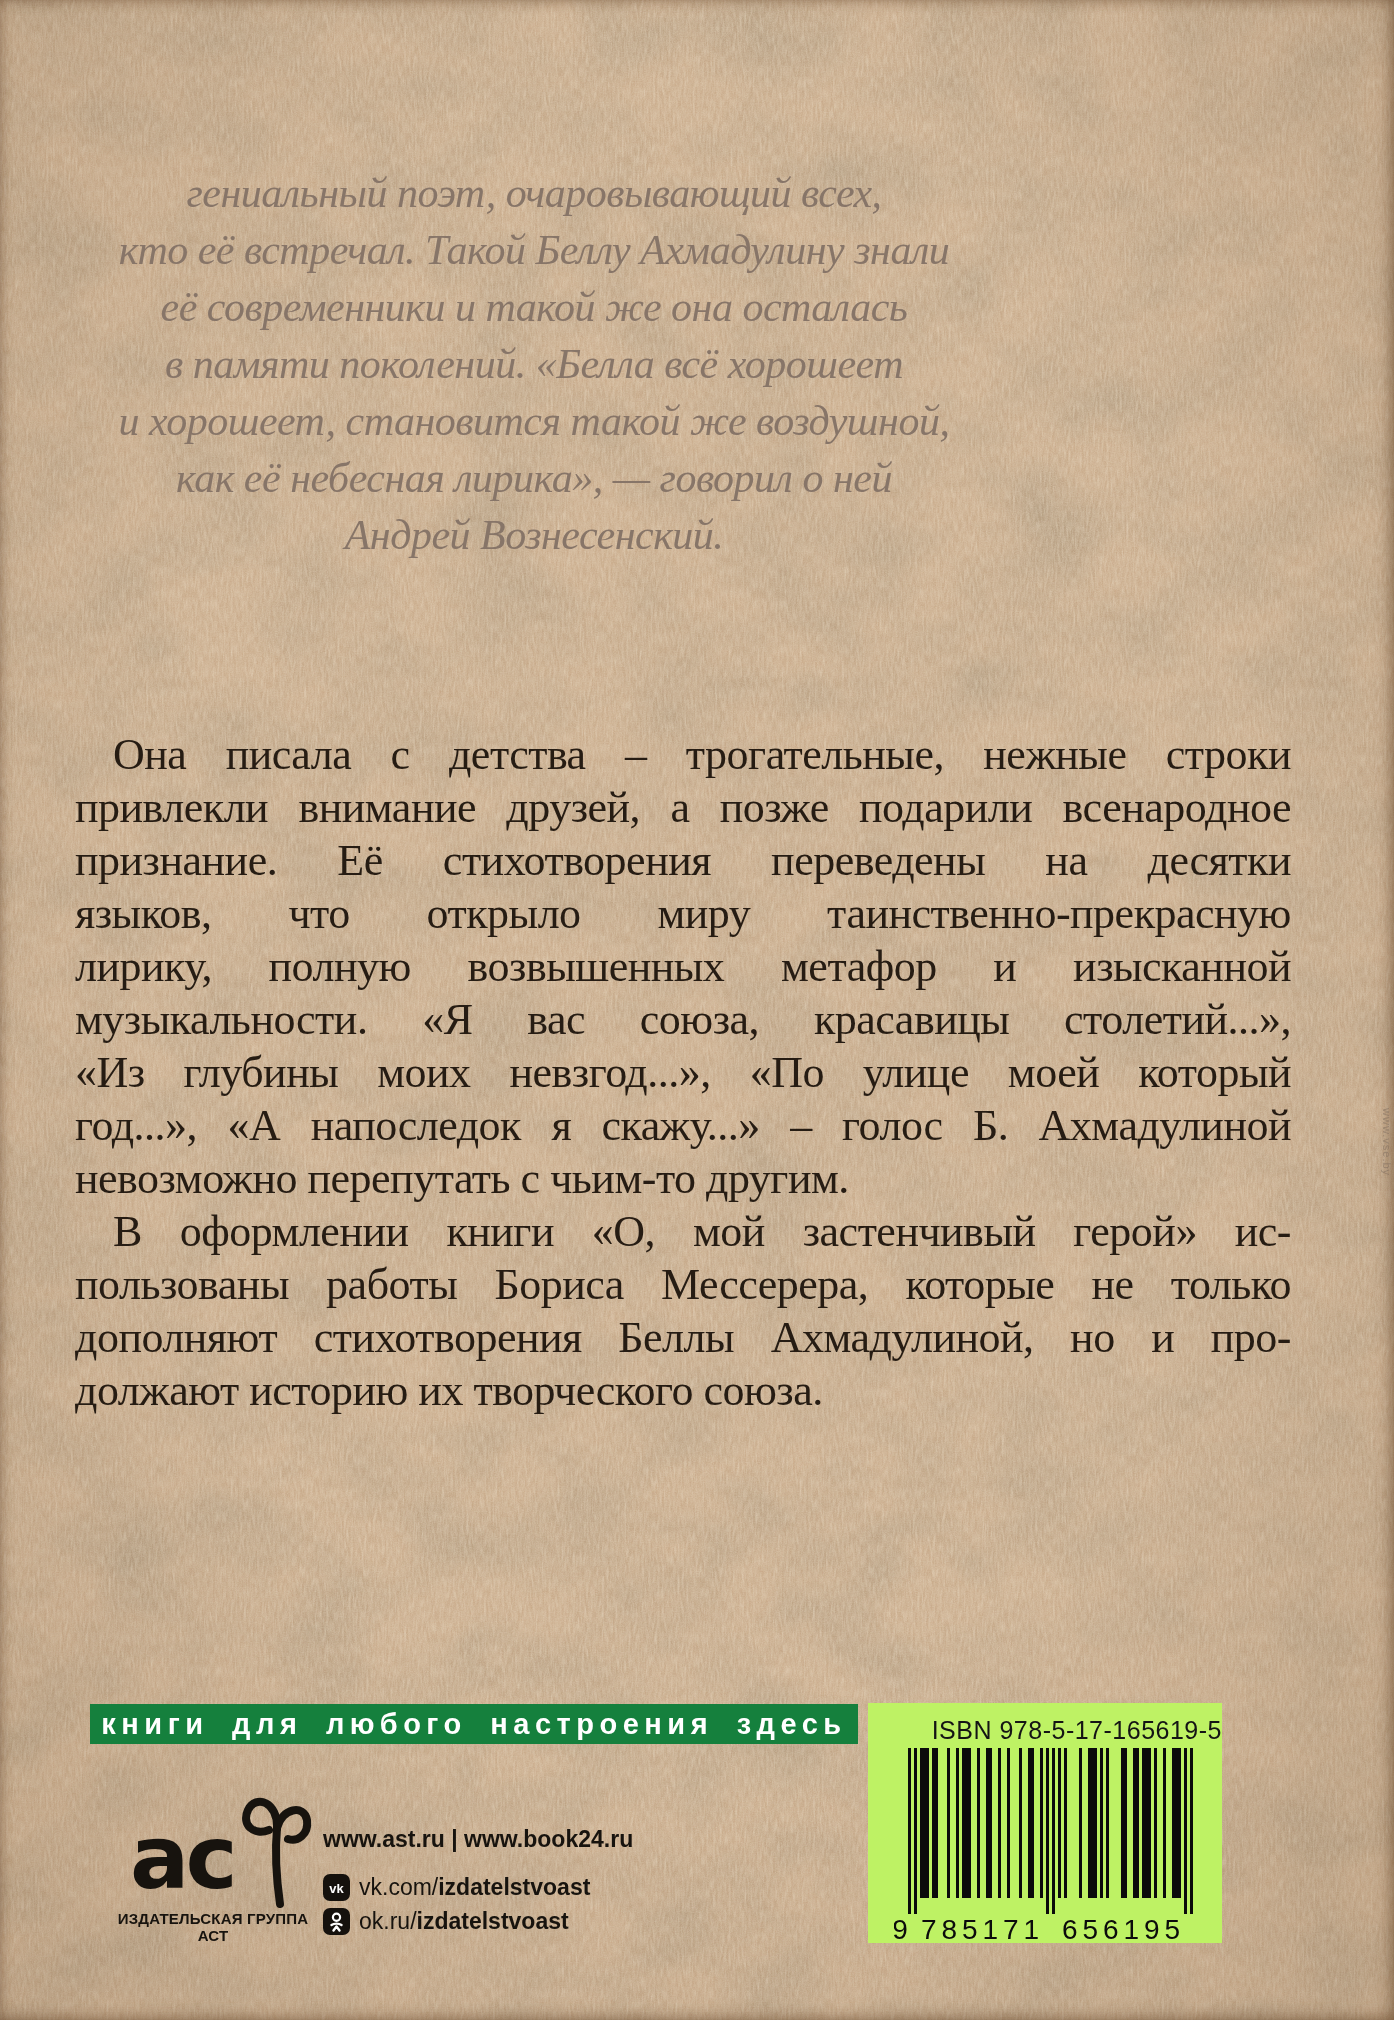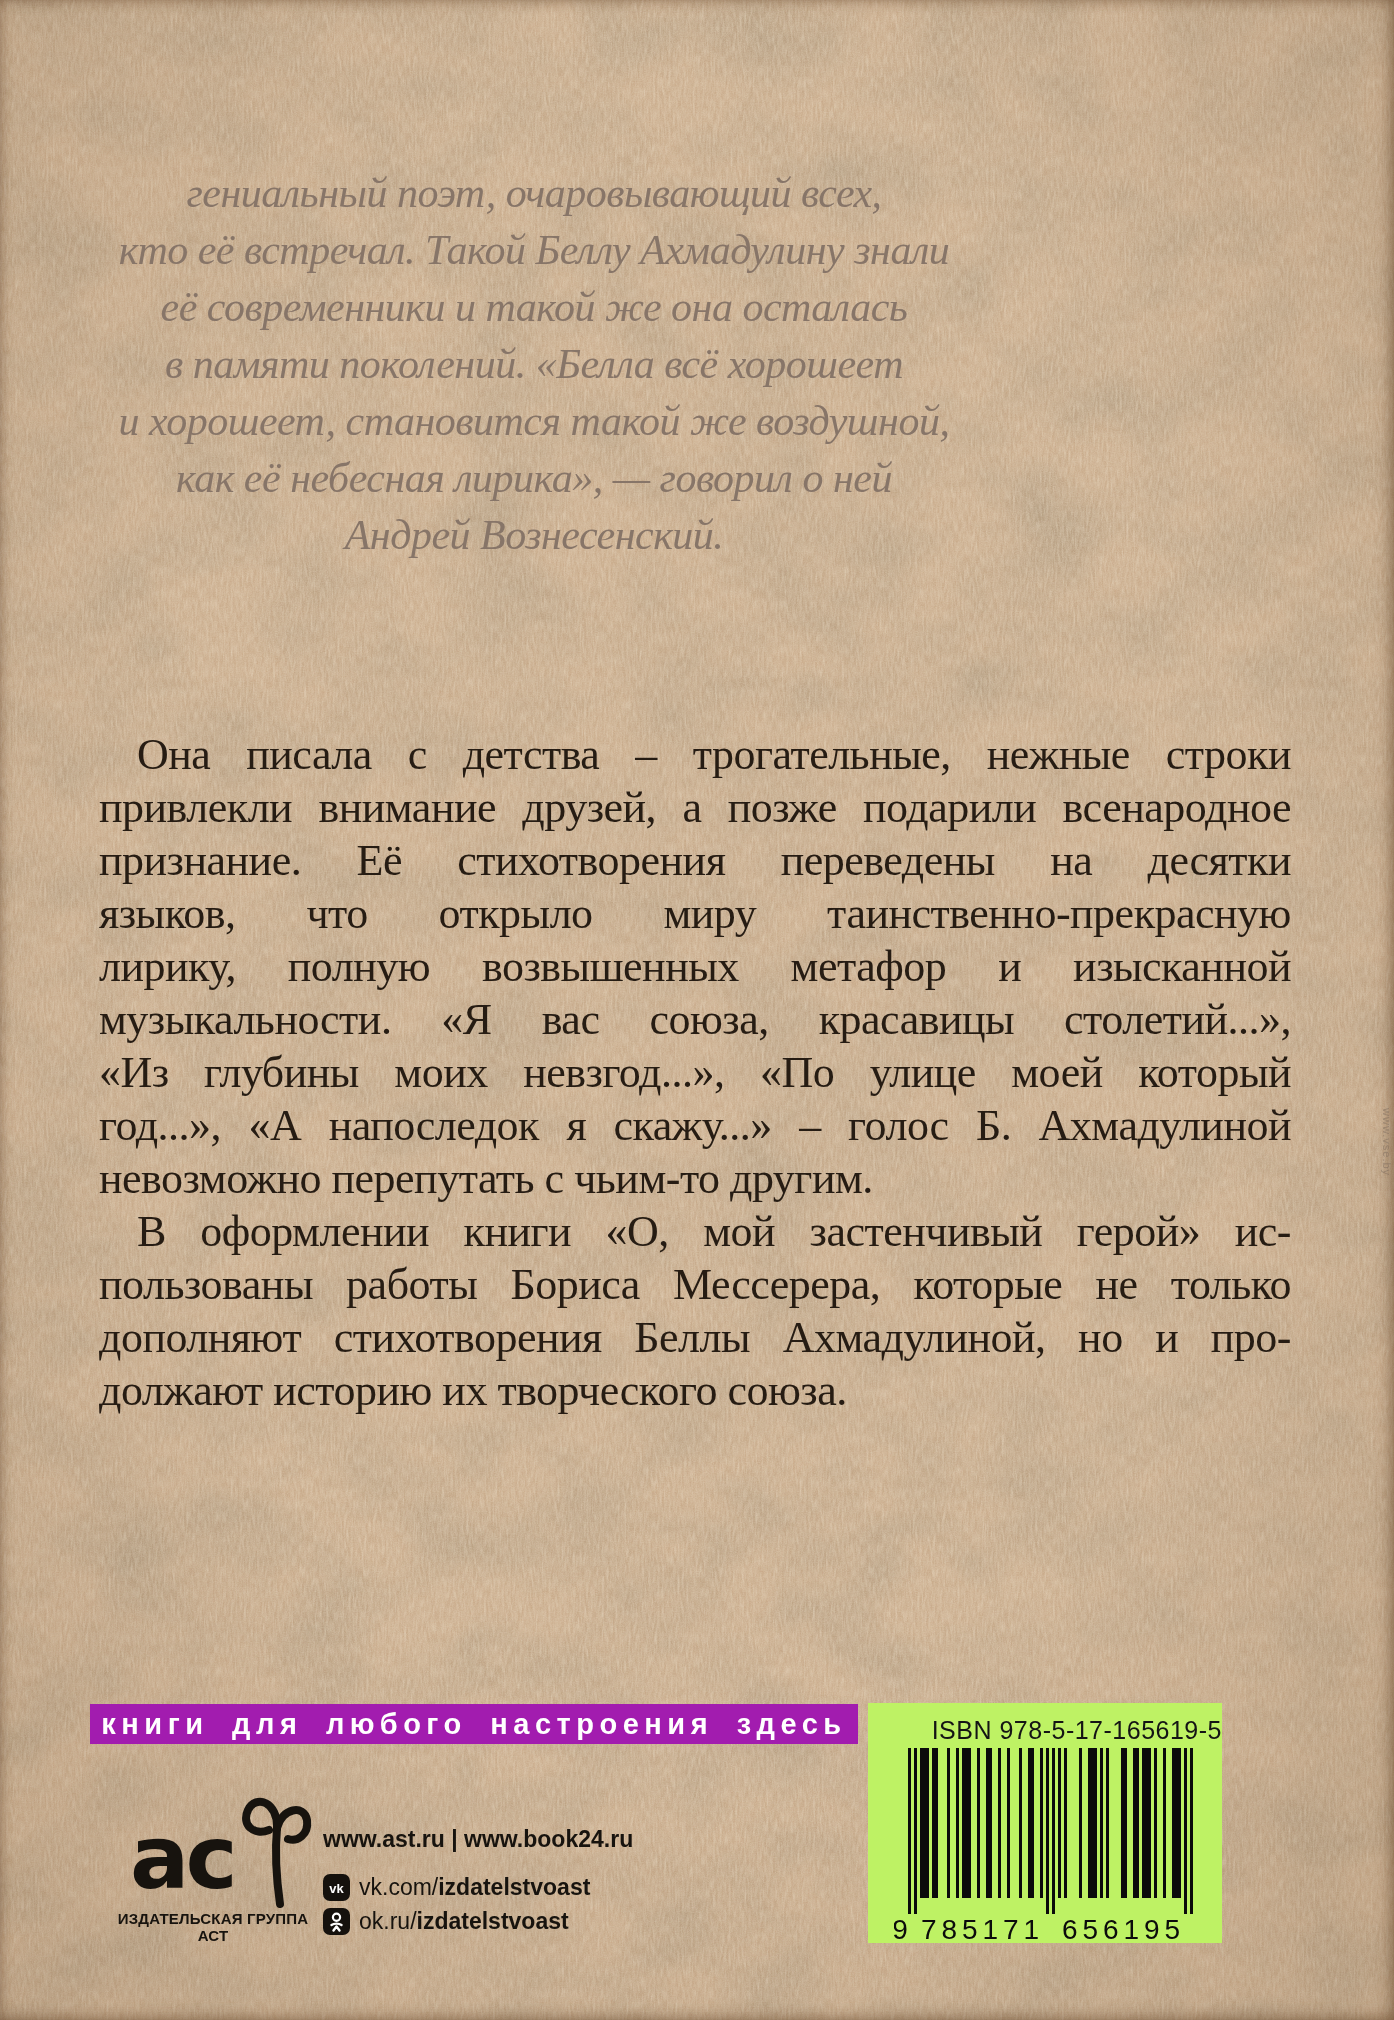--- a/index.html
+++ b/index.html
@@ -20,27 +20,27 @@
   #quote{
     position:absolute;left:75px;top:165px;width:918px;
     font-style:italic;font-size:42px;line-height:57px;letter-spacing:-0.5px;
     color:#877568;text-align:center;
   }
   
   #annotation{
     position:absolute;left:75px;top:728px;width:1216px;
     font-size:44px;line-height:53px;letter-spacing:-0.5px;color:#261c13;
   }
-  .aline{text-align:justify;text-align-last:justify;margin-left:24px;}
+  .aline{text-align:justify;text-align-last:justify;}
   .aline.pend{text-align-last:left;}
   .aline.ind{text-indent:38px;}
   
   .slogan-bar{
     position:absolute;left:90px;top:1704px;width:768px;height:40px;
-    background:#a21caf;color:#ffffff;display:flex;align-items:center;justify-content:center;
+    background:#15803d;color:#ffffff;display:flex;align-items:center;justify-content:center;
     font-family:"Liberation Sans",sans-serif;font-weight:700;font-size:29px;
     letter-spacing:5.5px;word-spacing:10px;white-space:nowrap;
   }
   
   .ast-logo{position:absolute;left:128px;top:1772px;width:212px;height:138px;}
   .pub-caption{
     position:absolute;left:103px;top:1910px;width:220px;text-align:center;
     font-family:"Liberation Sans",sans-serif;font-weight:700;font-size:15px;
     letter-spacing:.2px;color:#17130e;
   }

